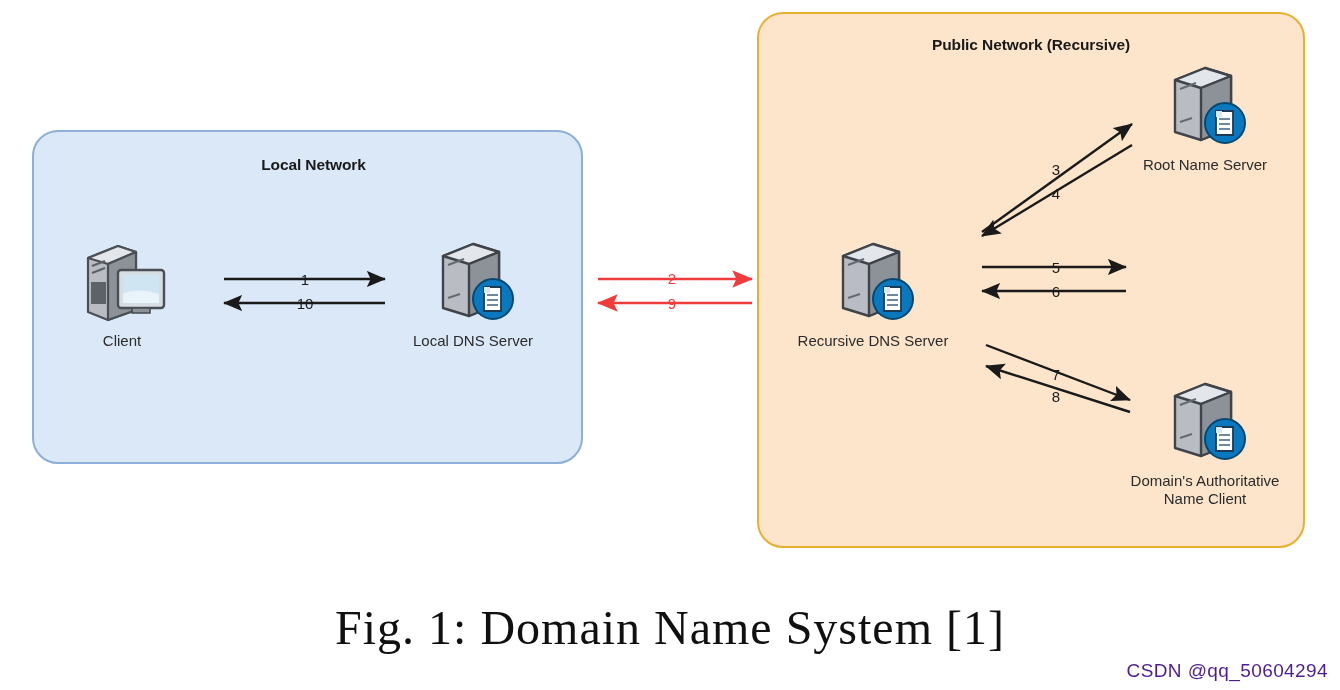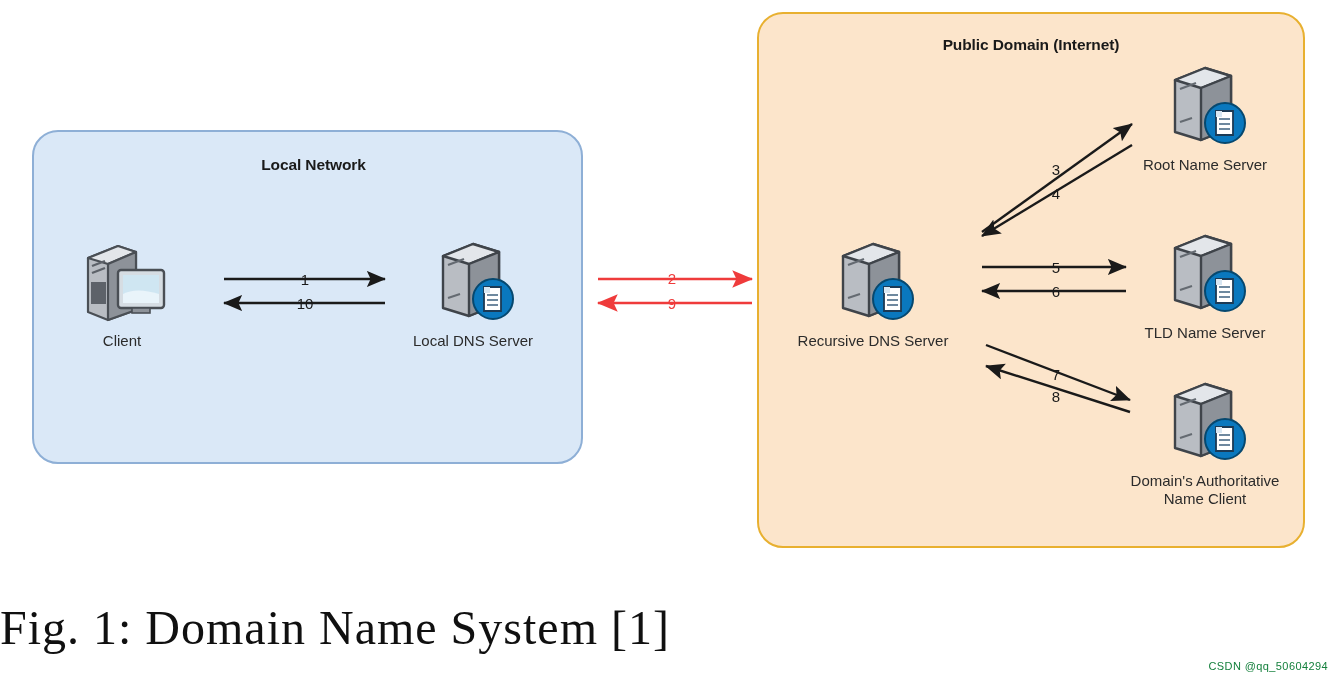--- a/index.html
+++ b/index.html
@@ -91,46 +91,46 @@
     height: 690px;
     pointer-events: none;
   }
 
   
   #figure-caption {
     position: absolute;
     left: 0;
     right: 0;
     top: 600px;
-    text-align: left;
+    text-align: center;
     font-family: "Liberation Serif", serif;
     font-size: 48px;
     color: #101010;
     letter-spacing: 1px;
   }
   #watermark {
     position: absolute;
     right: 12px;
     top: 660px;
-    font-size: 11px;
-    color: #15803d;
+    font-size: 19px;
+    color: #4c1d95;
     letter-spacing: 0.4px;
   }
 </style>
 </head>
 <body>
 
 <div id="stage">
 
   <div class="group-box local">
     <div class="group-title">Local Network</div>
   </div>
 
   <div class="group-box public">
-    <div class="group-title">Public Domain (Internet)</div>
+    <div class="group-title">Public Network (Recursive)</div>
   </div>
 
   <svg class="wires" viewBox="0 0 1340 690">
     <defs>
       <marker id="ah-black" markerWidth="9" markerHeight="9" refX="7.6" refY="3.4" orient="auto" markerUnits="strokeWidth">
         <path d="M0,0 L8,3.4 L0,6.8 L1.6,3.4 Z" fill="#1a1a1a"></path>
       </marker>
       <marker id="ah-red" markerWidth="9" markerHeight="9" refX="7.6" refY="3.4" orient="auto" markerUnits="strokeWidth">
         <path d="M0,0 L8,3.4 L0,6.8 L1.6,3.4 Z" fill="#ef3b3b"></path>
       </marker>
@@ -239,38 +239,20 @@
         <polygon points="57,49 74,49 74,73 57,73" fill="#ffffff" stroke="#1b3a55" stroke-width="1.8"></polygon>
         <polygon points="57,49 63,49 63,55 57,55" fill="#d7e6f2"></polygon>
         <line x1="60" y1="57" x2="71" y2="57" stroke="#4a6b87" stroke-width="1.6"></line>
         <line x1="60" y1="62" x2="71" y2="62" stroke="#4a6b87" stroke-width="1.6"></line>
         <line x1="60" y1="67" x2="71" y2="67" stroke="#4a6b87" stroke-width="1.6"></line>
       </svg>
     </span>
     <div class="caption">Root Name Server</div>
   </div>
 
-  <div class="node" style="left:1205px; top:230px;">
-    <span class="icon-wrap">
-      <svg width="92" height="86" viewBox="0 0 92 86">
-        <polygon points="16,18 46,6 72,14 72,66 42,78 16,70" fill="#b9bdc3" stroke="#3f444a" stroke-width="2.4" stroke-linejoin="round"></polygon>
-        <polygon points="16,18 46,6 72,14 42,26" fill="#e3e6ea" stroke="#3f444a" stroke-width="2.4" stroke-linejoin="round"></polygon>
-        <polygon points="42,26 72,14 72,66 42,78" fill="#8d9299" stroke="#3f444a" stroke-width="2.4" stroke-linejoin="round"></polygon>
-        <line x1="21" y1="27" x2="37" y2="21" stroke="#646a71" stroke-width="2.2"></line>
-        <line x1="21" y1="60" x2="33" y2="56" stroke="#646a71" stroke-width="2"></line>
-        <circle cx="66" cy="61" r="20" fill="#0a78be" stroke="#06486f" stroke-width="2"></circle>
-        <polygon points="57,49 74,49 74,73 57,73" fill="#ffffff" stroke="#1b3a55" stroke-width="1.8"></polygon>
-        <polygon points="57,49 63,49 63,55 57,55" fill="#d7e6f2"></polygon>
-        <line x1="60" y1="57" x2="71" y2="57" stroke="#4a6b87" stroke-width="1.6"></line>
-        <line x1="60" y1="62" x2="71" y2="62" stroke="#4a6b87" stroke-width="1.6"></line>
-        <line x1="60" y1="67" x2="71" y2="67" stroke="#4a6b87" stroke-width="1.6"></line>
-      </svg>
-    </span>
-    <div class="caption">TLD Name Server</div>
-  </div>
 
   <div class="node" style="left:1205px; top:378px;">
     <span class="icon-wrap">
       <svg width="92" height="86" viewBox="0 0 92 86">
         <polygon points="16,18 46,6 72,14 72,66 42,78 16,70" fill="#b9bdc3" stroke="#3f444a" stroke-width="2.4" stroke-linejoin="round"></polygon>
         <polygon points="16,18 46,6 72,14 42,26" fill="#e3e6ea" stroke="#3f444a" stroke-width="2.4" stroke-linejoin="round"></polygon>
         <polygon points="42,26 72,14 72,66 42,78" fill="#8d9299" stroke="#3f444a" stroke-width="2.4" stroke-linejoin="round"></polygon>
         <line x1="21" y1="27" x2="37" y2="21" stroke="#646a71" stroke-width="2.2"></line>
         <line x1="21" y1="60" x2="33" y2="56" stroke="#646a71" stroke-width="2"></line>
         <circle cx="66" cy="61" r="20" fill="#0a78be" stroke="#06486f" stroke-width="2"></circle>

